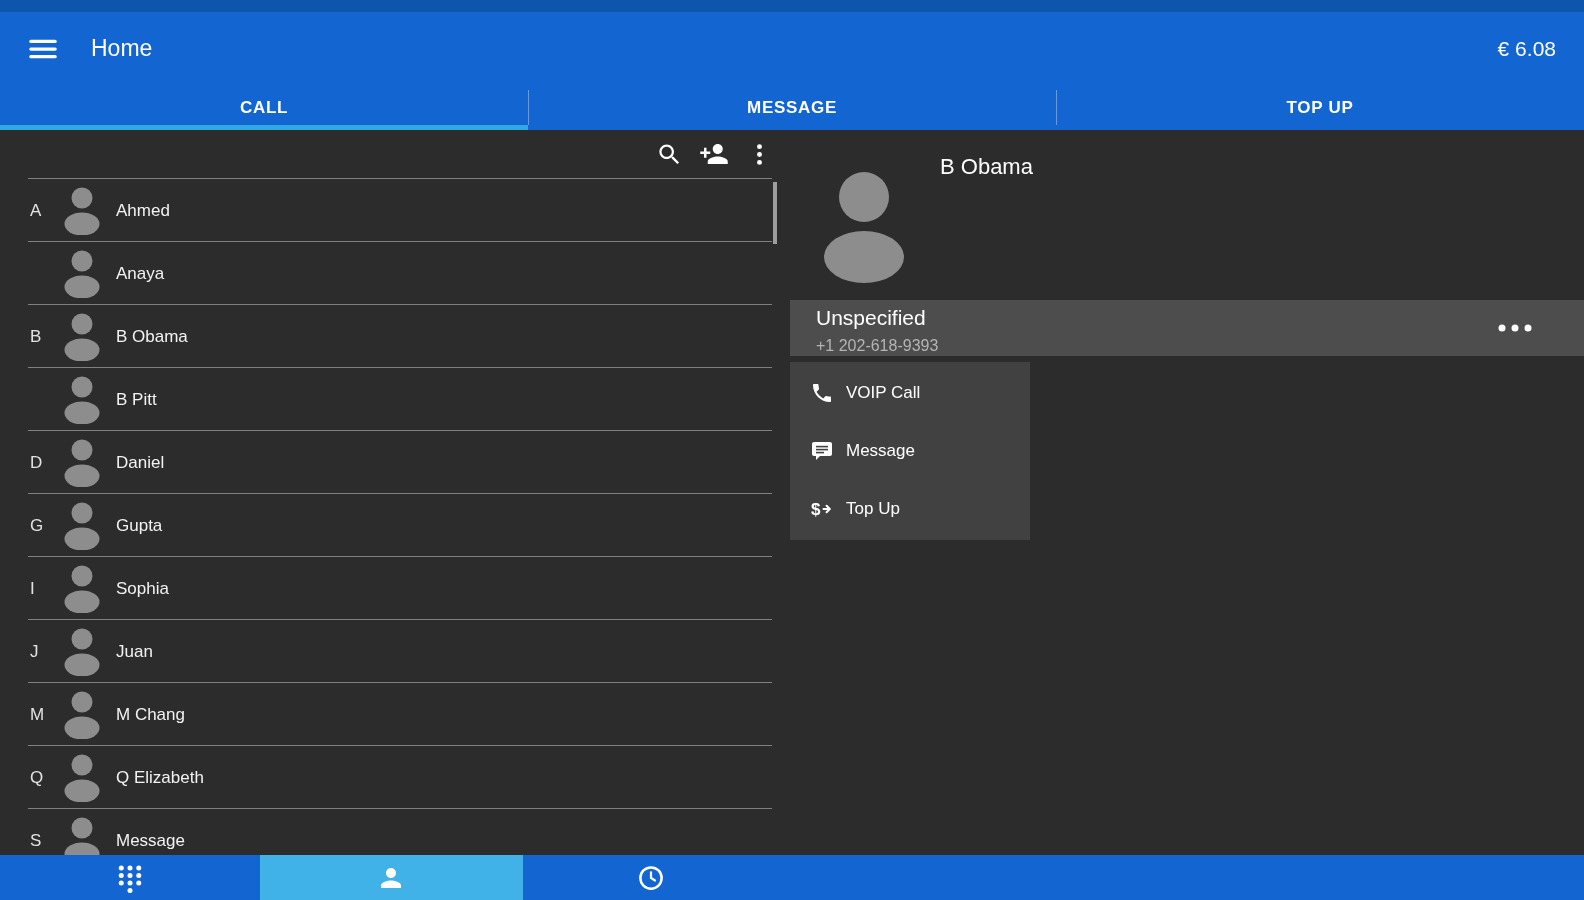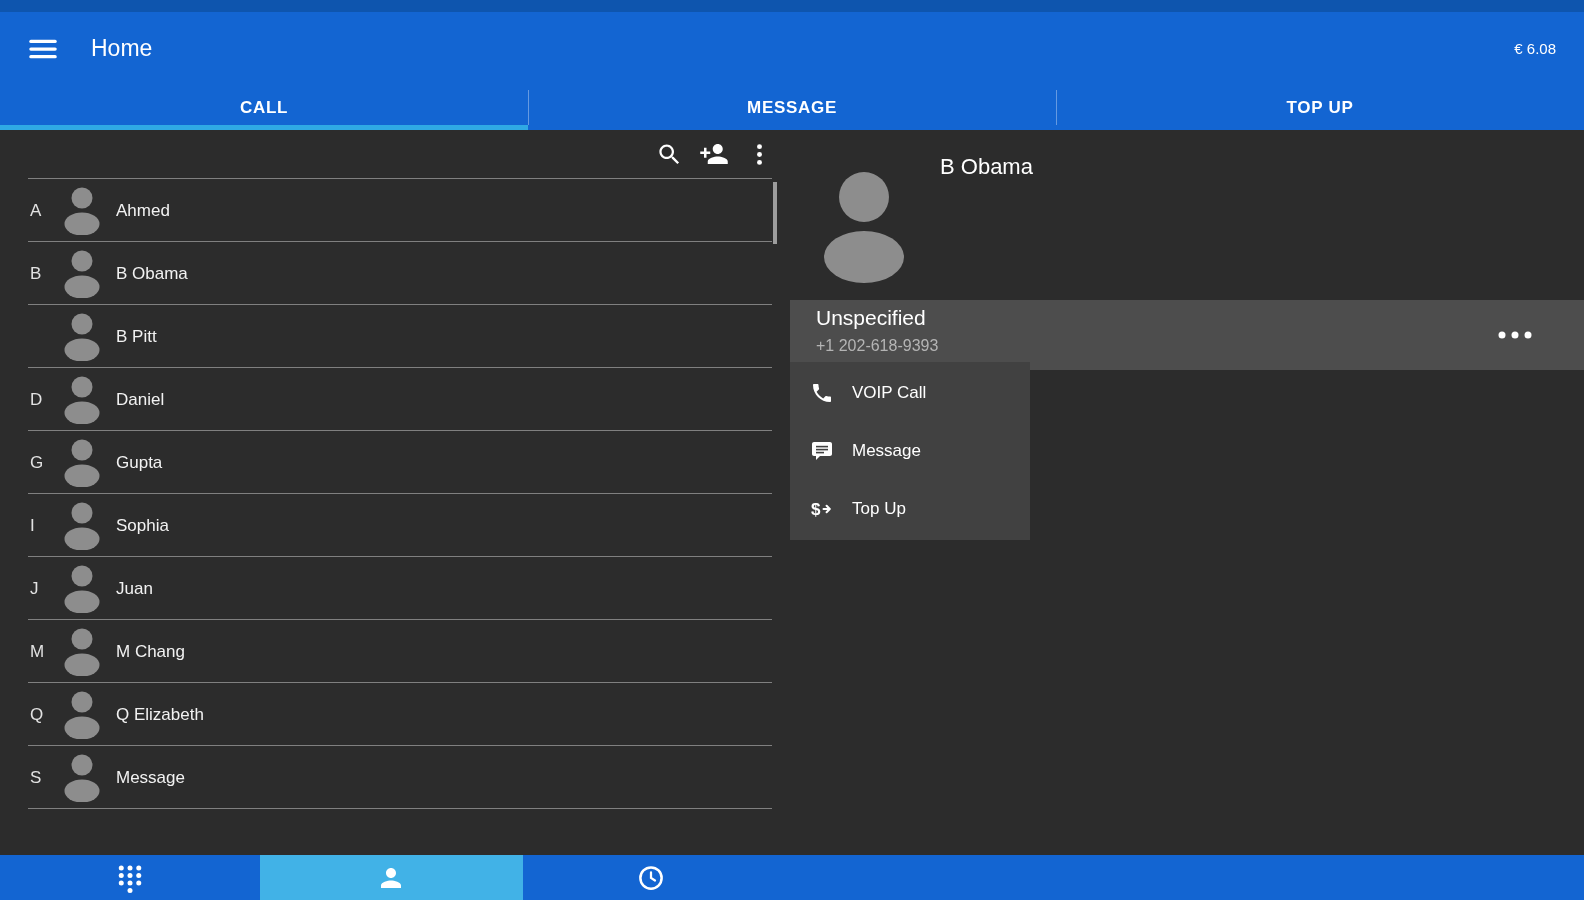--- a/index.html
+++ b/index.html
@@ -22,21 +22,21 @@
   svg{display:block;}
 
   
   .statusbar{position:absolute;top:0;left:0;right:0;height:12px;background:var(--blue-dark);z-index:3;}
   .appbar{
     position:absolute;top:12px;left:0;right:0;height:73px;background:var(--blue);
     display:flex;align-items:center;padding:0 28px;z-index:3;
   }
   .hamburger{width:30px;height:30px;margin-right:26px;cursor:pointer;}
   .app-title{font-size:23px;font-weight:400;margin-left:7px;}
-  .balance{margin-left:auto;font-size:15px;}
+  .balance{margin-left:auto;font-size:21px;}
 
   
   .tabbar{position:absolute;top:85px;left:0;right:0;height:45px;background:var(--blue);display:flex;z-index:3;}
   .tab{
     flex:1;display:flex;align-items:center;justify-content:center;position:relative;
     font-size:17px;font-weight:bold;letter-spacing:.7px;cursor:pointer;
   }
   .tab + .tab::before{
     content:'';position:absolute;left:0;top:5px;bottom:5px;width:1px;background:rgba(255,255,255,.35);
   }
@@ -56,26 +56,26 @@
   }
   .group-letter{width:30px;font-size:17px;color:#e2e2e2;}
   .row-avatar{width:44px;height:48px;flex:0 0 auto;}
   .contact-name{margin-left:12px;font-size:17px;color:#f2f2f2;}
   .scrollbar{position:absolute;top:52px;right:1px;width:4px;height:62px;background:#9d9d9d;cursor:grab;}
 
   
   .right-panel{position:absolute;top:130px;left:778px;right:0;height:725px;}
   .detail-name{position:absolute;left:162px;top:24px;font-size:22px;}
   .detail-avatar{position:absolute;left:42px;top:41px;width:88px;height:112px;}
-  .number-band{position:absolute;left:12px;right:0;top:170px;height:70px;background:var(--band);cursor:pointer;}
+  .number-band{position:absolute;left:12px;right:0;top:170px;height:56px;background:var(--band);cursor:pointer;}
   .band-label{position:absolute;left:26px;top:6px;font-size:21px;}
   .band-number{position:absolute;left:26px;top:37px;font-size:16px;color:#b4b4b4;}
   .band-dots{position:absolute;right:52px;top:50%;transform:translateY(-50%);cursor:pointer;}
   .action-menu{position:absolute;left:12px;top:232px;width:240px;background:var(--menu);padding:2px 0;}
-  .action-item{height:58px;display:flex;align-items:center;padding-left:20px;gap:18px;font-size:17px;cursor:pointer;}
+  .action-item{height:58px;display:flex;align-items:center;padding-left:20px;gap:12px;font-size:17px;cursor:pointer;}
   .action-icon{width:24px;height:24px;flex:0 0 auto;}
 
   
   .bottom-nav{position:absolute;top:855px;left:0;width:100%;height:45px;background:var(--blue);z-index:5;}
   .nav-highlight{position:absolute;left:260px;width:263px;top:0;height:100%;background:var(--highlight);}
   .nav-item{position:absolute;top:8px;width:30px;height:30px;cursor:pointer;}
   .nav-dialpad{left:115px;}
   .nav-contacts{left:376px;}
   .nav-history{left:636px;}
 </style>
@@ -125,20 +125,28 @@
   </div>
   <div class="top-line"></div>
   <div class="contact-list">
       <div class="contact-row">
     <span class="group-letter">A</span>
     <svg class="row-avatar" viewBox="0 0 44 48" fill="#8d8d8d">
       <circle cx="22" cy="11" r="10.5"></circle>
       <ellipse cx="22" cy="37" rx="17.5" ry="11.5"></ellipse>
     </svg>
     <span class="contact-name">Ahmed</span>
+  </div>
+      <div class="contact-row">
+    <span class="group-letter"></span>
+    <svg class="row-avatar" viewBox="0 0 44 48" fill="#8d8d8d">
+      <circle cx="22" cy="11" r="10.5"></circle>
+      <ellipse cx="22" cy="37" rx="17.5" ry="11.5"></ellipse>
+    </svg>
+    <span class="contact-name">Anaya</span>
   </div>
       <div class="contact-row">
     <span class="group-letter">B</span>
     <svg class="row-avatar" viewBox="0 0 44 48" fill="#8d8d8d">
       <circle cx="22" cy="11" r="10.5"></circle>
       <ellipse cx="22" cy="37" rx="17.5" ry="11.5"></ellipse>
     </svg>
     <span class="contact-name">B Obama</span>
   </div>
       <div class="contact-row">

